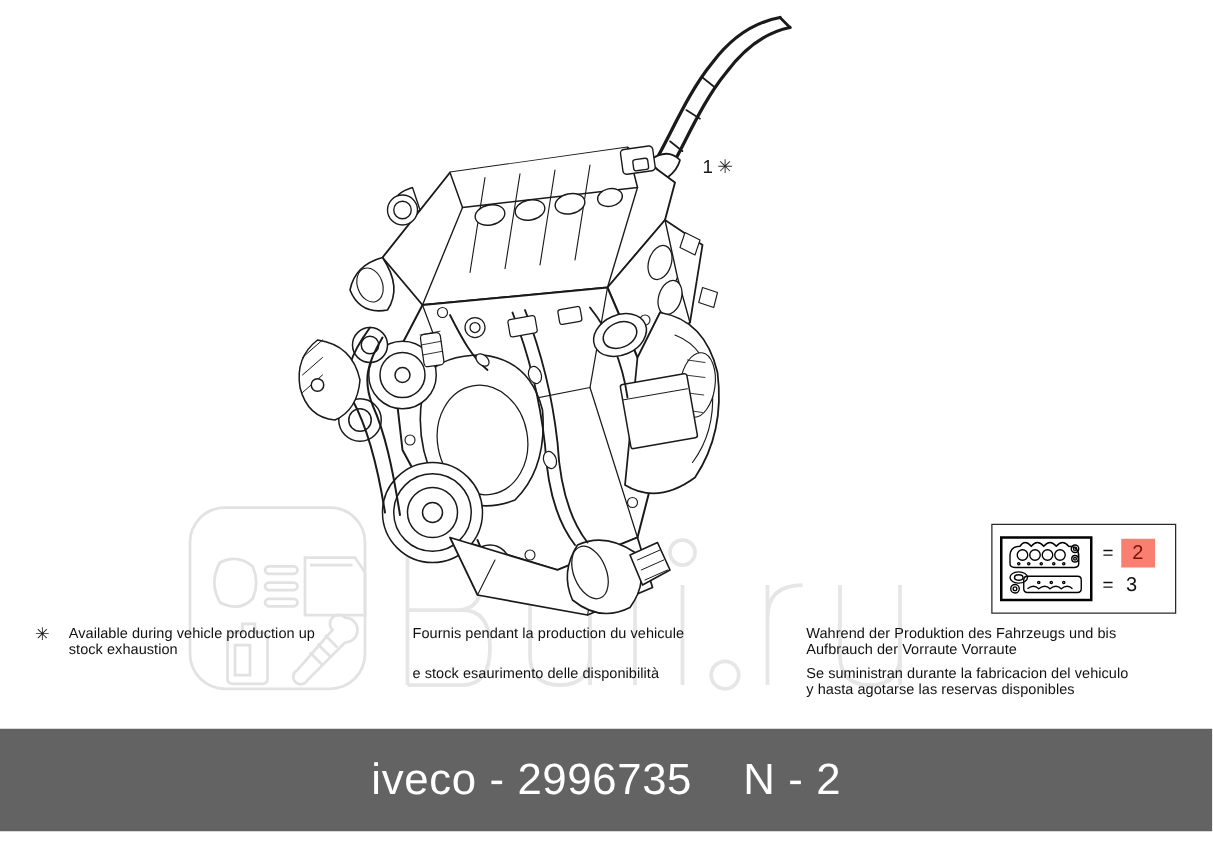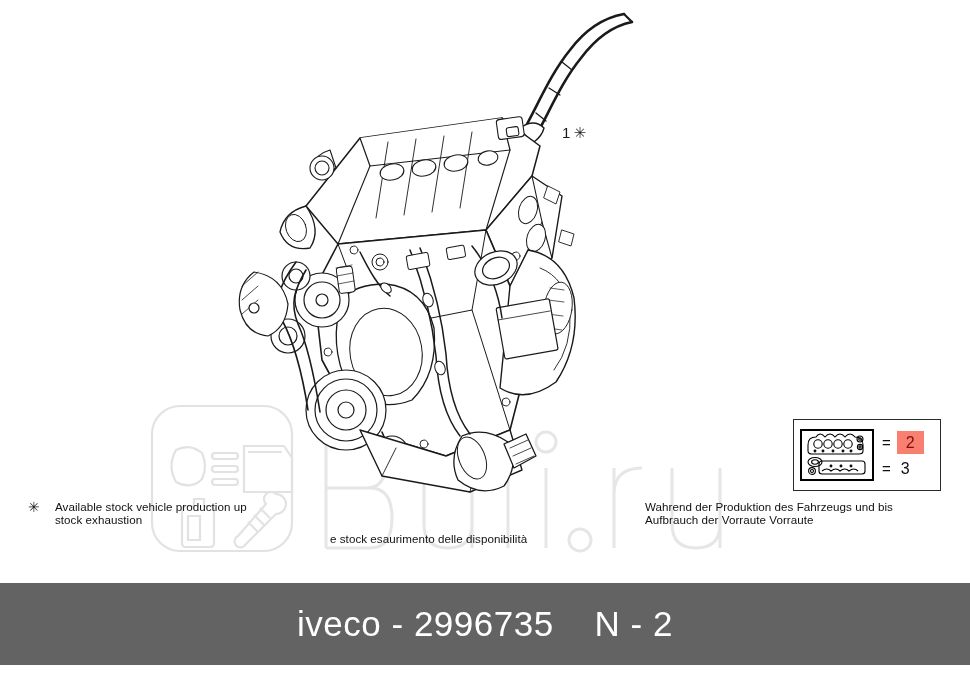--- a/index.html
+++ b/index.html
@@ -373,37 +373,42 @@
       </svg>
     </div>
 
     <div id="callout-1">
       <span>1</span><span class="ast">✳</span>
     </div>
 
     <div class="notes-row note-col" id="note-en">
       <span class="sym">✳</span>
       <span class="txt">
-        <span class="note-line">Available stock vehicle production up</span>
+        <span class="note-line">Available during vehicle production up</span>
         <span class="note-line">stock exhaustion</span>
       </span>
     </div>
 
     <div class="notes-row note-col" id="note-fr">
+      <span class="note-line">Fournis pendant la production du vehicule</span>
     </div>
 
     <div class="notes-row note-col" id="note-it">
       <span class="note-line">e stock esaurimento delle disponibilità</span>
     </div>
 
     <div class="notes-row note-col" id="note-de">
       <span class="note-line">Wahrend der Produktion des Fahrzeugs und bis</span>
       <span class="note-line">Aufbrauch der Vorraute Vorraute</span>
     </div>
 
+    <div class="notes-row note-col" id="note-es">
+      <span class="note-line">Se suministran durante la fabricacion del vehiculo</span>
+      <span class="note-line">y hasta agotarse las reservas disponibles</span>
+    </div>
 
     <div id="legend-box">
       <div id="legend-icons">
         <svg width="64" height="44" viewBox="0 0 64 44" xmlns="http://www.w3.org/2000/svg">
           <g fill="none" stroke="#000000" stroke-width="1.1">
 
             <path d="M3 12 q0 -8 8 -8 q4 -6 9 0 q5 -6 10 0 q5 -6 10 0 q5 -6 10 0 q8 0 8 8 v6 q0 3 -4 3 h-47 q-4 0 -4 -3 z"></path>
             <circle cx="13" cy="11" r="4.2"></circle>
             <circle cx="23" cy="11" r="4.2"></circle>
             <circle cx="33" cy="11" r="4.2"></circle>

